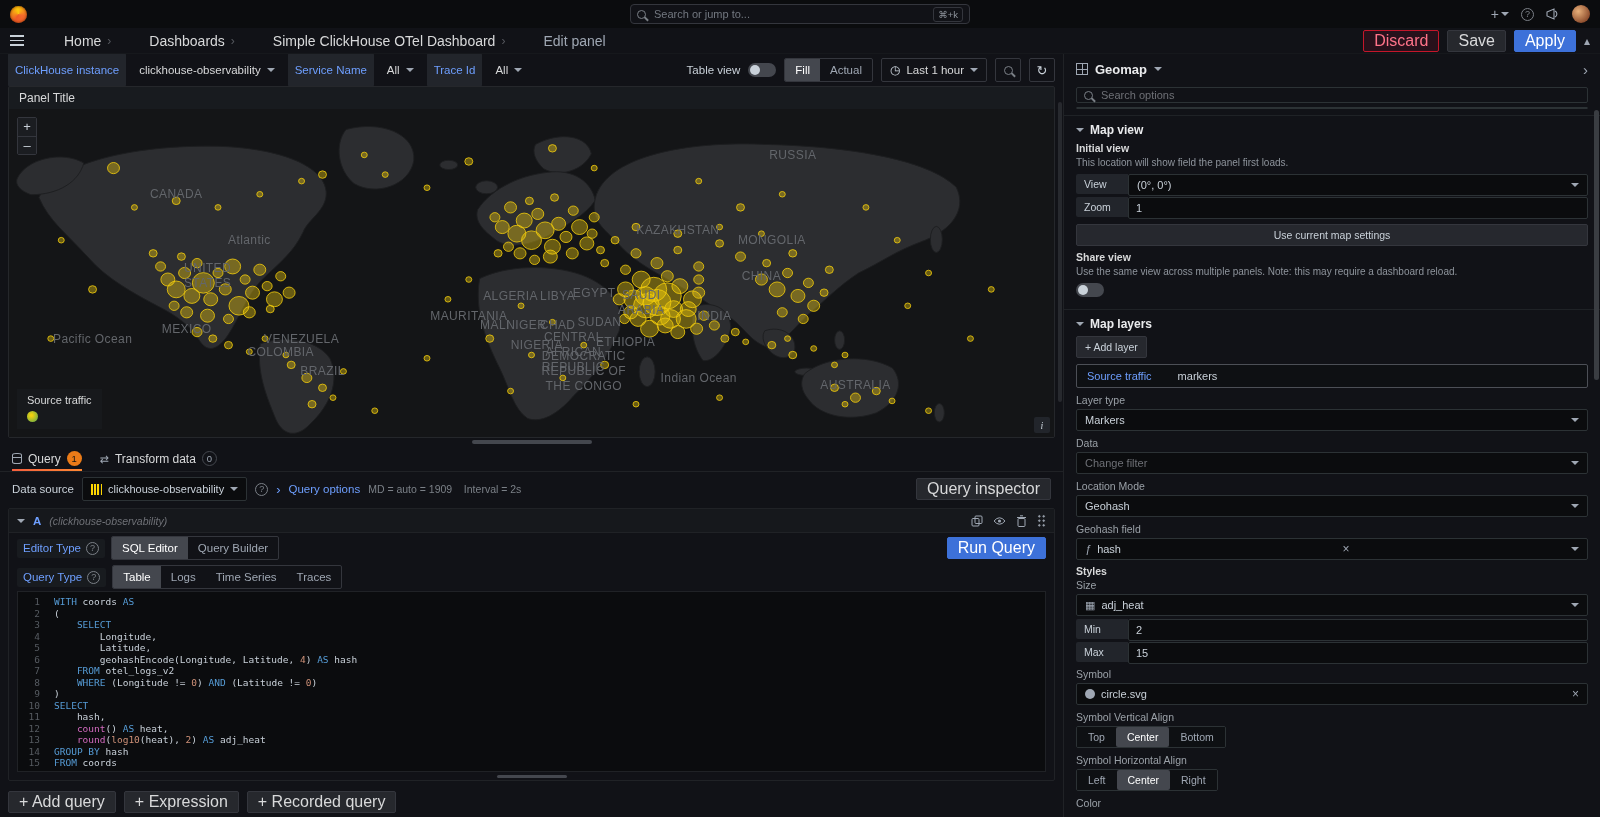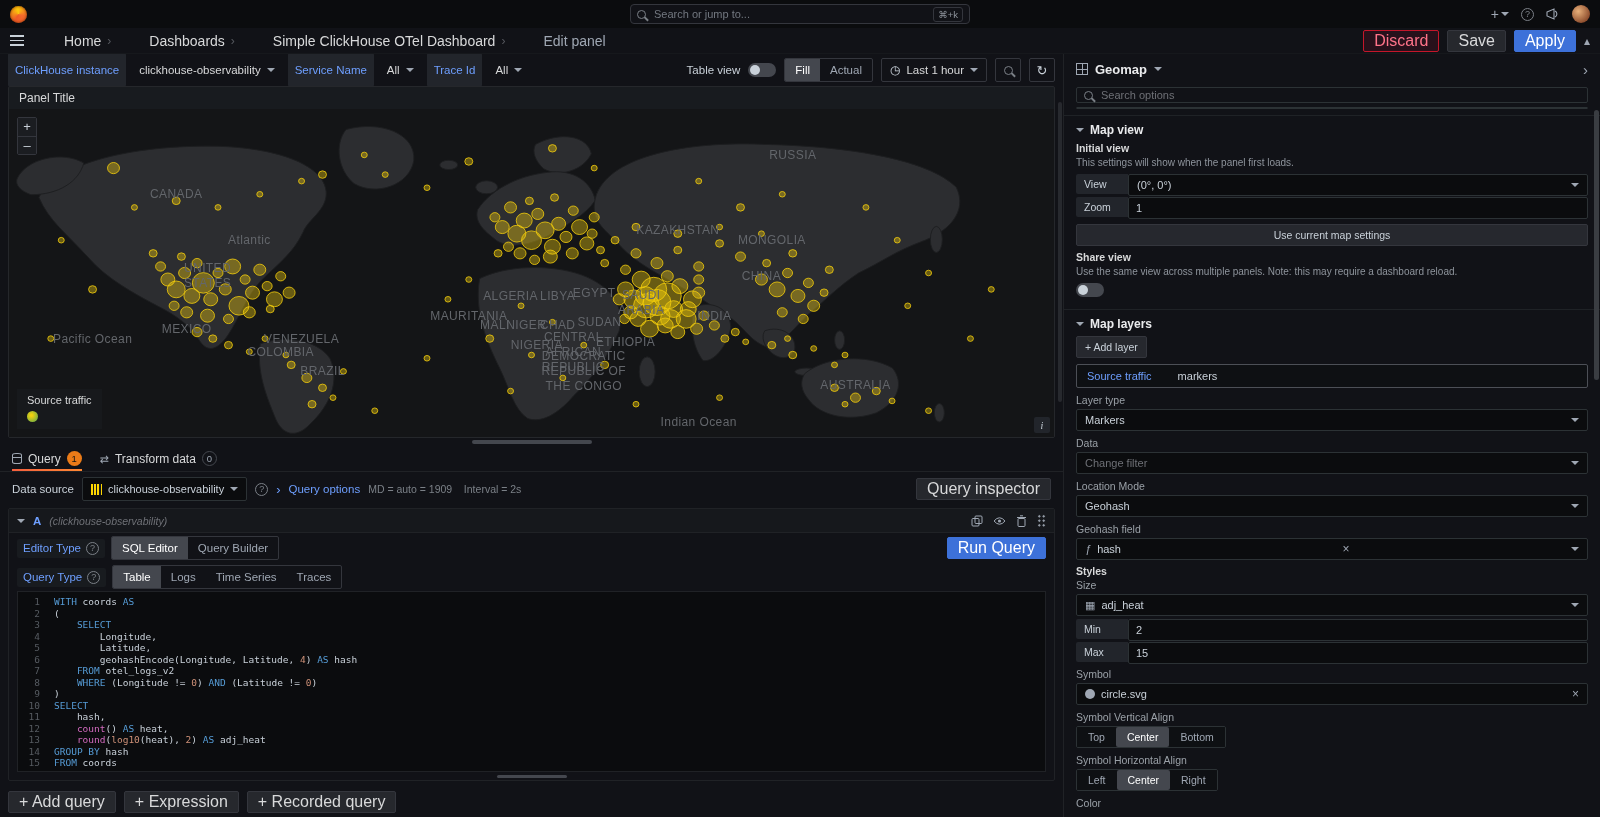--- a/index.html
+++ b/index.html
@@ -478,21 +478,21 @@
                 <div class="map-label" style="left: 50.5%; top: 72%;">NIGERIA</div>
                 <div class="map-label" style="left: 54%; top: 74%;">CENTRAL AFRICAN REPUBLIC</div>
                 <div class="map-label" style="left: 55%; top: 80%;">DEMOCRATIC REPUBLIC OF THE CONGO</div>
                 <div class="map-label" style="left: 64%; top: 37%;">KAZAKHSTAN</div>
                 <div class="map-label" style="left: 73%; top: 40%;">MONGOLIA</div>
                 <div class="map-label" style="left: 72%; top: 51%;">CHINA</div>
                 <div class="map-label" style="left: 67.5%; top: 63%;">INDIA</div>
                 <div class="map-label" style="left: 81%; top: 84%;">AUSTRALIA</div>
                 <div class="map-label" style="left: 8%; top: 70%;">Pacific Ocean</div>
                 <div class="map-label" style="left: 23%; top: 40%;">Atlantic</div>
-                <div class="map-label" style="left: 66%; top: 82%; margin-top: 44px;">Indian Ocean</div>
+                <div class="map-label" style="left: 66%; top: 82%;">Indian Ocean</div>
                 <div class="map-label" style="left: 60.5%; top: 59%;">SAUDI ARABIA</div>
               </div>
             <div class="map-zoom">
               <span>+</span>
               <span>–</span>
             </div>
             <div class="map-legend">
               <div class="t">Source traffic</div>
               <span class="legend-dot"></span>
             </div>
@@ -647,21 +647,21 @@
         <span class="op-tab sel">All</span>
         <span class="op-tab">Overrides</span>
       </div>
 
       <div class="op-section">
         <div class="op-sec-title">
           <i class="caret"></i>
           <span>Map view</span>
         </div>
         <div class="opt-sub">Initial view</div>
-        <div class="opt-desc">This settings will show when the panel first loads.</div>
+        <div class="opt-desc">This location will show field the panel first loads.</div>
         <div class="inline-field">
           <span class="inline-label">View</span>
           <div class="select grow">
             <span>(0°, 0°)</span>
             <i class="caret"></i>
           </div>
         </div>
         <div class="inline-field">
           <span class="inline-label">Zoom</span>
           <input class="input grow" value="1" style="">

